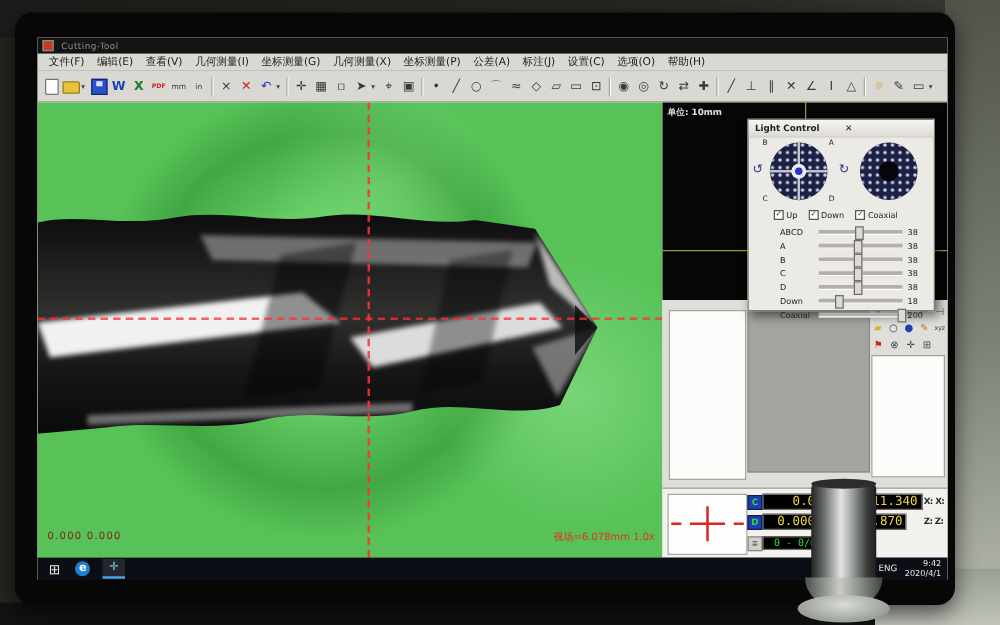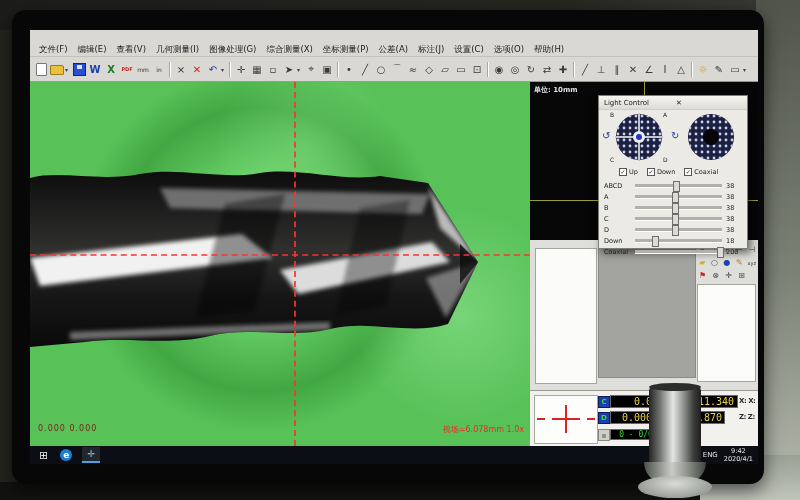--- a/index.html
+++ b/index.html
@@ -74,36 +74,36 @@
   .cntico{width:10px;height:10px;background:#cfcec8;border:1px solid #8a8a82;color:#555;font-size:6px;display:flex;align-items:center;justify-content:center;}
   
   #taskbar{left:0;top:416px;width:728px;height:18px;background:#0b0e14;display:flex;align-items:center;color:#ddd;}
   #tb-start{font-size:11px;color:#e8e8e8;margin-left:9px;}
   #tb-edge{width:12px;height:12px;border-radius:50%;background:#1b7fd4;color:#fff;font-size:9px;font-weight:bold;display:flex;align-items:center;justify-content:center;margin-left:12px;}
   #tb-app{width:18px;height:16px;margin-left:10px;background:rgba(255,255,255,.1);border-bottom:2px solid #4aa3e0;display:flex;align-items:center;justify-content:center;color:#7ac6e8;font-size:9px;box-sizing:border-box;}
   #tb-right{margin-left:auto;display:flex;align-items:center;gap:6px;padding-right:5px;}
   #tb-right .t7{font-size:7px;color:#e5e5e5;}
   #tb-net{width:9px;height:8px;background:linear-gradient(90deg,#9a9a9a 0 2px,transparent 2px 3.5px,#c5c5c5 3.5px 5.5px,transparent 5.5px 7px,#fff 7px 9px);}
   .spk{width:0;height:0;border:4px solid transparent;border-right:5px solid #ddd;position:relative;}
-  #tb-clock{text-align:center;font-size:6.5px;line-height:8px;color:#e8e8e8;}
+  #tb-clock{text-align:right;font-size:6.5px;line-height:8px;color:#e8e8e8;}
   
   #dlg{left:568px;top:65px;width:148px;height:152px;background:#eceae5;border:1px solid #7d7d77;box-shadow:3px 4px 8px rgba(0,0,0,.55);}
   #dlg-title{height:13px;display:flex;align-items:center;border-bottom:1px solid #cfcdc6;background:linear-gradient(180deg,#f6f5f1,#dddbd4);}
-  #dlg-title span{font-size:7px;color:#222;margin-left:5px;flex:1;}
+  #dlg-title span{font-size:7px;color:#222;margin-left:5px;flex:1;font-weight:bold;}
   #dlg-close{font-size:7px;color:#444;margin-right:4px;}
   #rings{position:relative;height:56px;}
   .rlbl{position:absolute;font-size:6px;color:#222;}
   .rot{position:absolute;font-size:10px;color:#2a3a8a;}
   .chkrow{display:flex;gap:9px;padding-left:20px;height:12px;align-items:center;}
   .chk{display:flex;align-items:center;gap:2px;}
   .chkbox{width:6px;height:6px;background:#fff;border:1px solid #555;font-size:6px;line-height:6px;color:#222;text-align:center;}
   .chk span.lbl{font-size:6.5px;color:#222;}
   .sliders{padding:2px 5px 0 5px;}
   .srow2{display:flex;align-items:center;height:11px;}
-  .slbl{width:27px;font-size:6.5px;color:#222;}
+  .slbl{width:27px;font-size:6.5px;color:#222;margin-left:20px;}
   .strack{flex:1;height:3px;background:#b3b0a9;border-bottom:1px solid #fff;position:relative;margin:0 4px;}
   .sthumb{position:absolute;top:-3px;width:5px;height:9px;background:#dedbd4;border:1px solid #6e6e68;}
   .sval{width:16px;text-align:left;font-size:6.5px;color:#222;}
   
   #knob{left:649px;top:386px;width:52px;height:86px;border-radius:5px 5px 0 0;z-index:60;
     background:linear-gradient(90deg,#232323,#6c706d 20%,#e3e5e2 46%,#a2a6a3 62%,#3b3d3b 86%,#1e1e1e);}
   #knob-top{left:649px;top:383px;width:52px;height:8px;border-radius:50%;background:#2c2e2c;z-index:61;}
   #knob-flare{left:644px;top:462px;width:62px;height:22px;z-index:61;border-radius:0 0 26px 26px;
     background:linear-gradient(90deg,#4c504a,#c8ccc5 45%,#8d928b 70%,#40443f);}
   #knob-base{left:638px;top:476px;width:74px;height:22px;border-radius:50%;z-index:62;
@@ -114,28 +114,32 @@
 
 <div class="abs" id="wall-top"></div>
 <div class="abs" id="wall-right"></div>
 <div class="abs" id="desk"></div>
 <div class="abs" id="floor-corner"></div>
 
 <div class="abs" id="monitor"></div>
 
 <div class="abs" id="screen">
 
+  <div class="abs" id="titlebar">
+    <div id="title-ico"></div>
+    <span>Cutting-Tool</span>
+  </div>
 
   <div class="abs" id="menubar">
     <span>文件(F)</span>
     <span>编辑(E)</span>
     <span>查看(V)</span>
     <span>几何测量(I)</span>
-    <span>图像处理(G)</span>
-    <span>综合测量(X)</span>
+    <span>坐标测量(G)</span>
+    <span>几何测量(X)</span>
     <span>坐标测量(P)</span>
     <span>公差(A)</span>
     <span>标注(J)</span>
     <span>设置(C)</span>
     <span>选项(O)</span>
     <span>帮助(H)</span>
   </div>
 
   <div class="abs" id="toolbar">
     <span class="tico">

